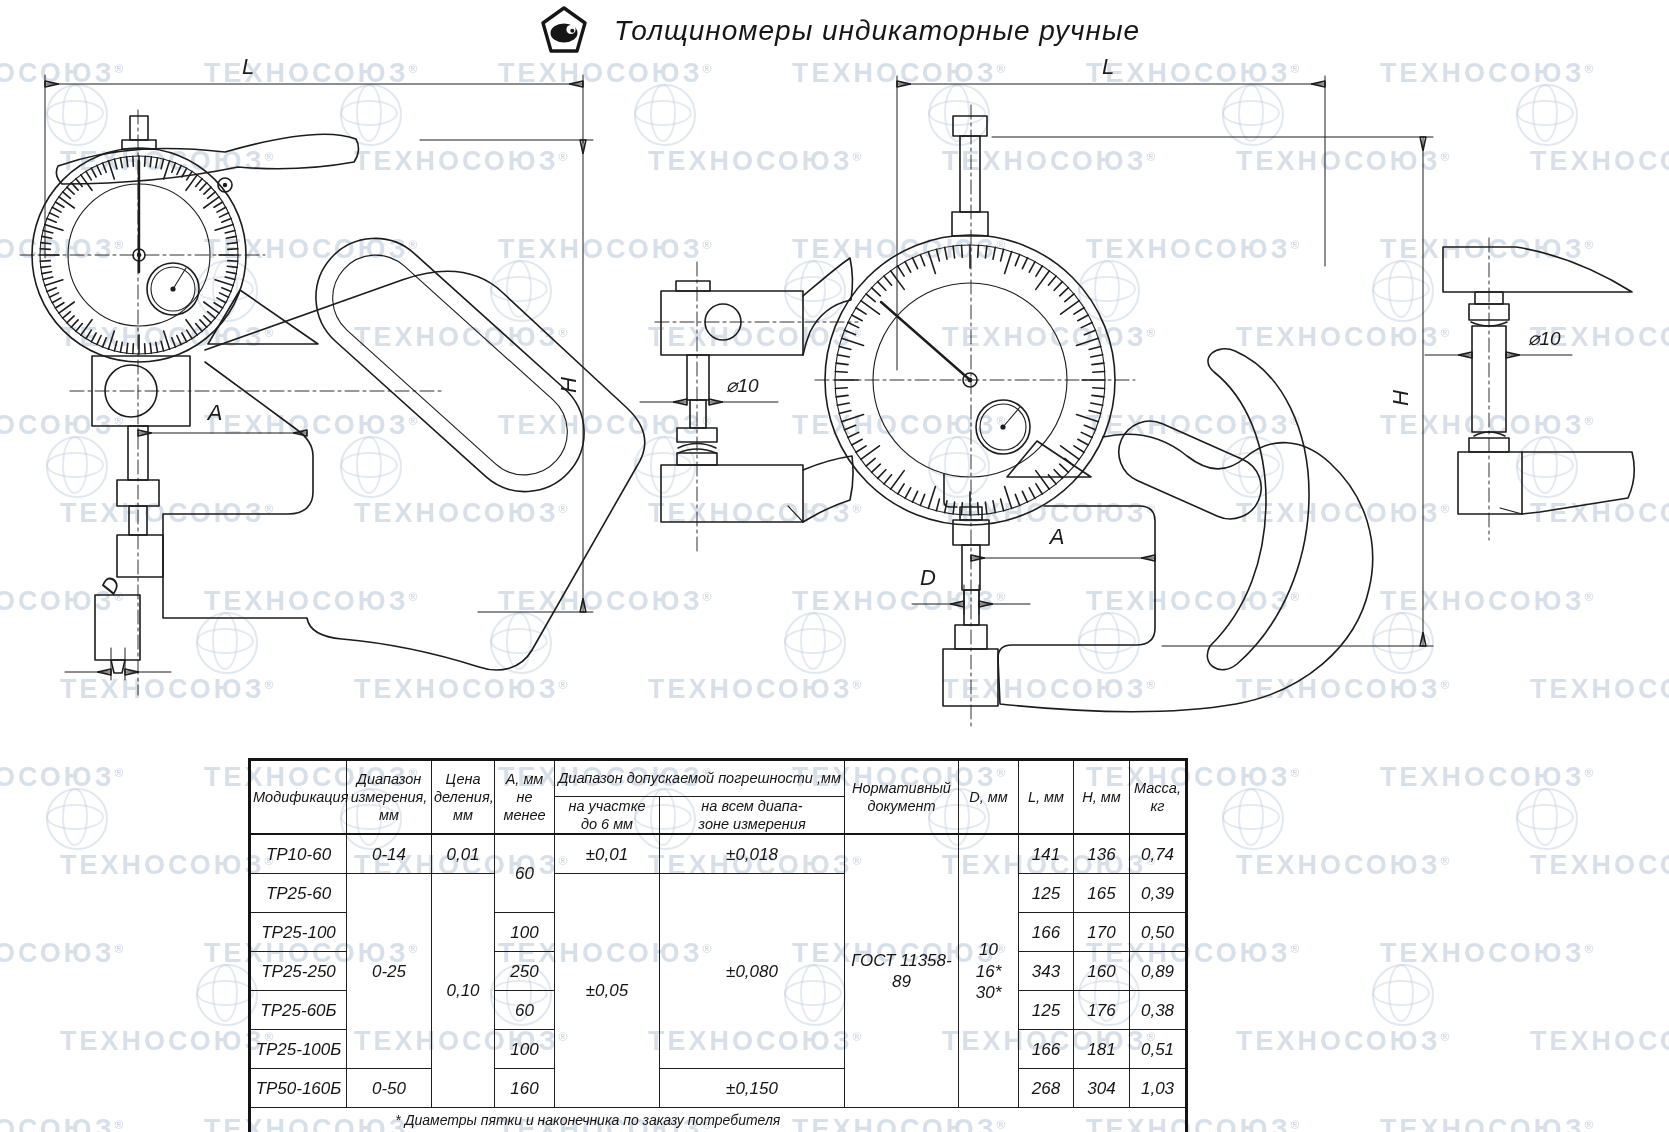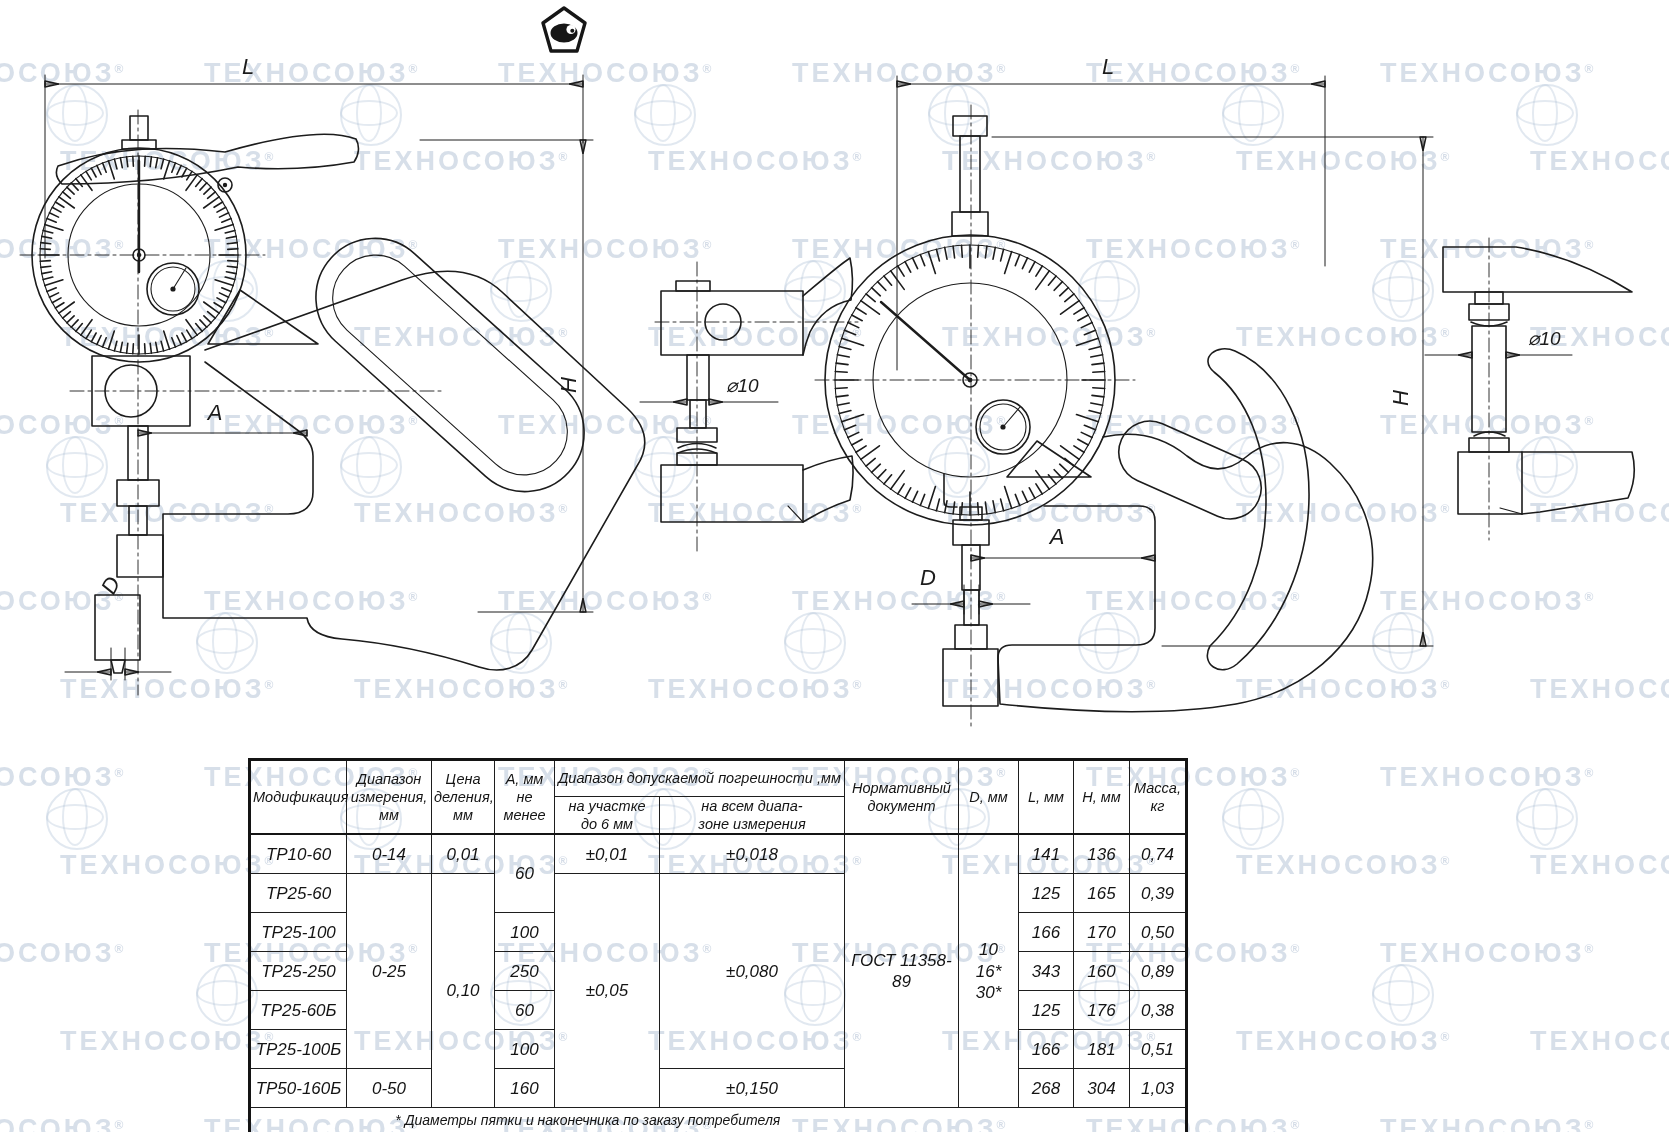--- a/index.html
+++ b/index.html
@@ -168,20 +168,21 @@
       <div class="globe" style="left: 1372px; top: 964px;"></div>
     </div>
 
   <div class="hdr">
     <svg width="48" height="50" viewBox="0 0 48 50">
       <path d="M24,2 L45,17 L37,45 L11,45 L3,17 Z" fill="none" stroke="#161616" stroke-width="3.4" stroke-linejoin="round"></path>
       <ellipse cx="24" cy="27" rx="13.5" ry="9.5" fill="#161616" stroke="none"></ellipse>
       <circle cx="31" cy="23.5" r="4.6" fill="#ffffff" stroke="none"></circle>
       <circle cx="32.3" cy="24.8" r="2" fill="#161616" stroke="none"></circle>
     </svg>
+    <div class="title">Толщиномеры индикаторные ручные</div>
   </div>
 
   <svg class="draw" width="1669" height="745" viewBox="0 0 1669 745">
     <defs>
       <marker id="arr" markerWidth="15" markerHeight="8" refX="14" refY="3.7" orient="auto-start-reverse" markerUnits="userSpaceOnUse">
         <path d="M0.5,3.7 L14,0.8 L14,6.6 Z" fill="#1c1c1c" stroke="none"></path>
       </marker>
     </defs>
 
     <g>

